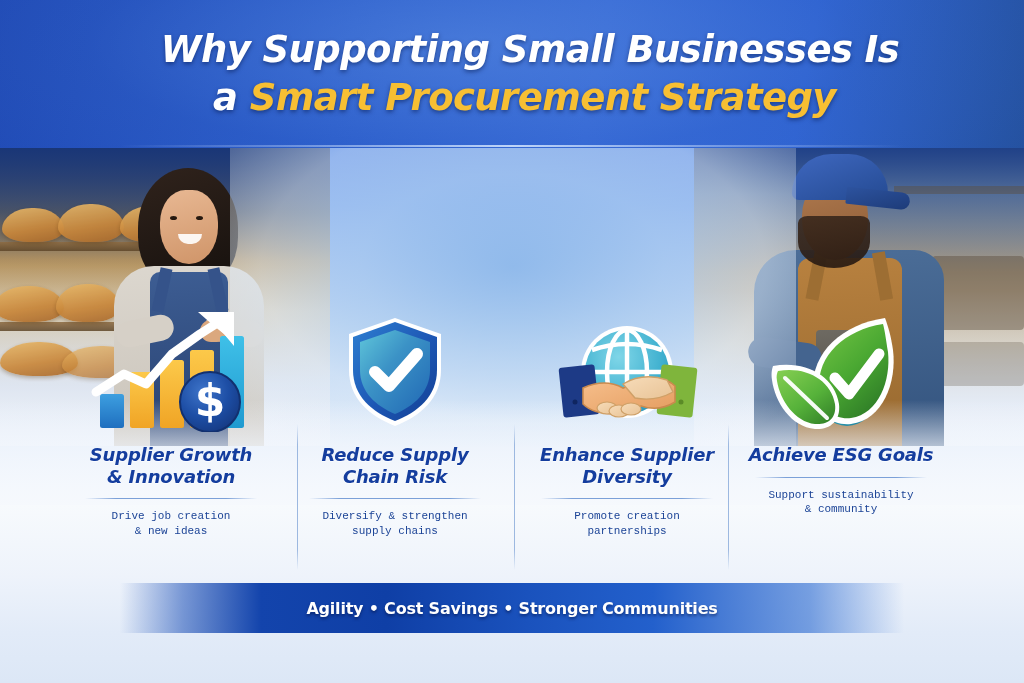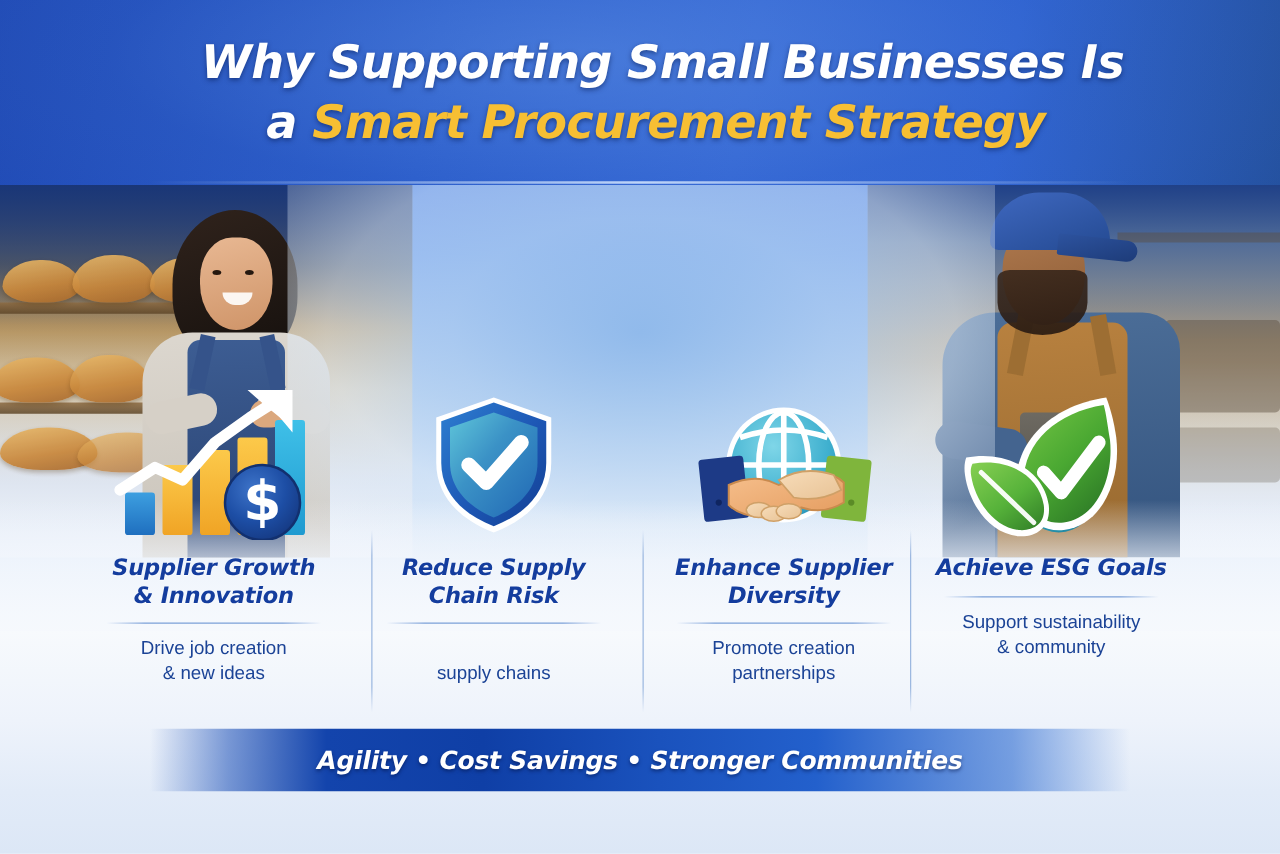--- a/index.html
+++ b/index.html
@@ -133,40 +133,40 @@
     font-family:"DejaVu Sans",sans-serif;
     font-weight:bold;font-style:italic;font-size:18px;line-height:1.2;
     color:#143d9e;margin-top:12px;letter-spacing:-.2px;
     text-shadow:0 1px 1px rgba(255,255,255,.8);
   }
   .col-rule{
     width:172px;height:1px;margin:11px auto 10px auto;
     background:linear-gradient(90deg,rgba(110,150,215,0),#7ba0d8 18%,#7ba0d8 82%,rgba(110,150,215,0));
   }
   .col-desc{
-    font-family:Liberation Sans, sans-serif;
-    font-size:15px;line-height:1.35;color:#1b4396;font-weight:normal;
+    font-family:Liberation Mono, monospace;
+    font-size:11px;line-height:1.35;color:#1b4396;font-weight:normal;
   }
   .vdiv{
     position:absolute;top:424px;width:1px;height:146px;
     background:linear-gradient(180deg,rgba(120,160,220,0),#9cb8e0 14%,#9cb8e0 86%,rgba(120,160,220,0));
   }
   .vdiv.v1{left:297px;} .vdiv.v2{left:514px;} .vdiv.v3{left:728px;}
 
   
   .banner{
     position:absolute;left:120px;top:583px;width:784px;height:50px;
     background:linear-gradient(90deg,
       rgba(30,86,190,0) 0%,rgba(26,78,182,.55) 8%,#1344ac 18%,#0f3fa6 34%,
       #1a52bd 52%,#2360cc 68%,rgba(40,104,208,.6) 88%,rgba(50,112,214,0) 100%);
     display:flex;align-items:center;justify-content:center;
   }
   .banner-text{
     font-family:"DejaVu Sans",sans-serif;
-    font-weight:bold;font-style:italic;font-size:20px;color:#ffffff;
+    font-weight:bold;font-size:16px;color:#ffffff;
     letter-spacing:-.2px;text-shadow:0 2px 3px rgba(0,18,70,.55);
     white-space:nowrap;
   }
   svg{display:block;}
 </style>
 </head>
 <body>
 
 <div id="stage">
 
@@ -301,21 +301,21 @@
           <path d="M60,20 L95,32 L95,60 C95,82 79,96 60,104 C41,96 25,82 25,60 L25,32 Z" fill="url(#shIn)"></path>
           <path d="M40,62 L54,76 L82,44" fill="none" stroke="#ffffff" stroke-width="12" stroke-linecap="round" stroke-linejoin="round"></path>
         </svg>
       </div>
       <div class="col-title">
         <span>Reduce Supply</span><br>
         <span>Chain Risk</span>
       </div>
       <div class="col-rule"></div>
       <div class="col-desc">
-        <br>
+        <span>Diversify &amp; strengthen</span><br>
         <span>supply chains</span>
       </div>
     </div>
 
     <div class="col c3">
       <div class="icon-wrap">
         <svg width="168" height="122" viewBox="0 0 168 122" aria-hidden="true">
           <defs>
             <radialGradient id="globeG" cx="40%" cy="32%" r="75%">
               <stop offset="0" stop-color="#7fd6e8"></stop>

